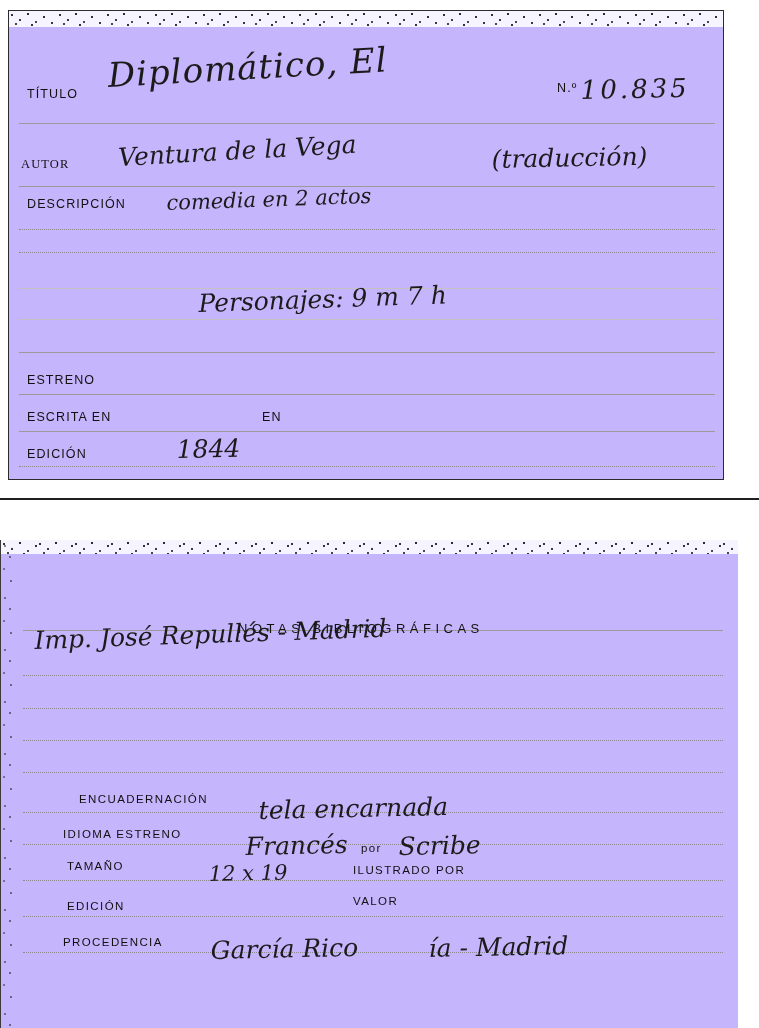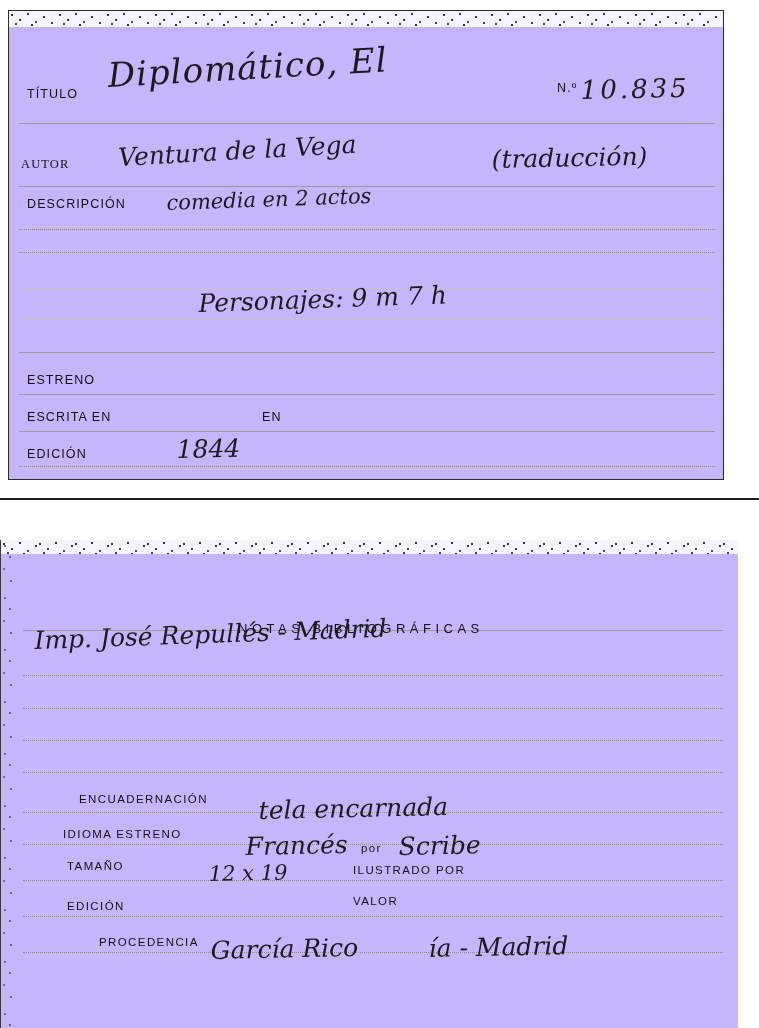--- a/index.html
+++ b/index.html
@@ -224,21 +224,21 @@
   <div class="rule dotted" style="left:22px; top:412px; width:700px;"></div>
 
   <div class="notes-heading" style="left:237px; top:65px;margin-top:16px;">NOTAS BIBLIOGRÁFICAS</div>
 
   <div class="label small" style="left:62px;  top:253px;padding-left:16px;">ENCUADERNACIÓN</div>
   <div class="label small" style="left:62px;  top:288px;">IDIOMA ESTRENO</div>
   <div class="label small" style="left:66px;  top:320px;">TAMAÑO</div>
   <div class="label small" style="left:352px; top:324px;">ILUSTRADO POR</div>
   <div class="label small" style="left:66px;  top:360px;">EDICIÓN</div>
   <div class="label small" style="left:352px; top:355px;">VALOR</div>
-  <div class="label small" style="left:62px;  top:396px;margin-left:36px;">PROCEDENCIA</div>
+  <div class="label small" style="left:62px;  top:396px;">PROCEDENCIA</div>
 
   <div class="hand med slant2" style="left:34px;  top:86px;">Imp. José Repullés - Madrid</div>
   <div class="hand med slant3" style="left:258px; top:256px;">tela encarnada</div>
   <div class="hand med slant3" style="left:245px; top:292px;">Francés</div>
   <div class="label small" style="left:360px; top:302px;">por</div>
   <div class="hand med slant3" style="left:398px; top:292px;">Scribe</div>
   <div class="hand sm slant3" style="left:208px; top:322px;">12 x 19</div>
   <div class="hand med slant3" style="left:210px; top:396px;">García Rico</div>
   <div class="hand med slant3" style="left:428px; top:394px;">ía - Madrid</div>
 </div>

